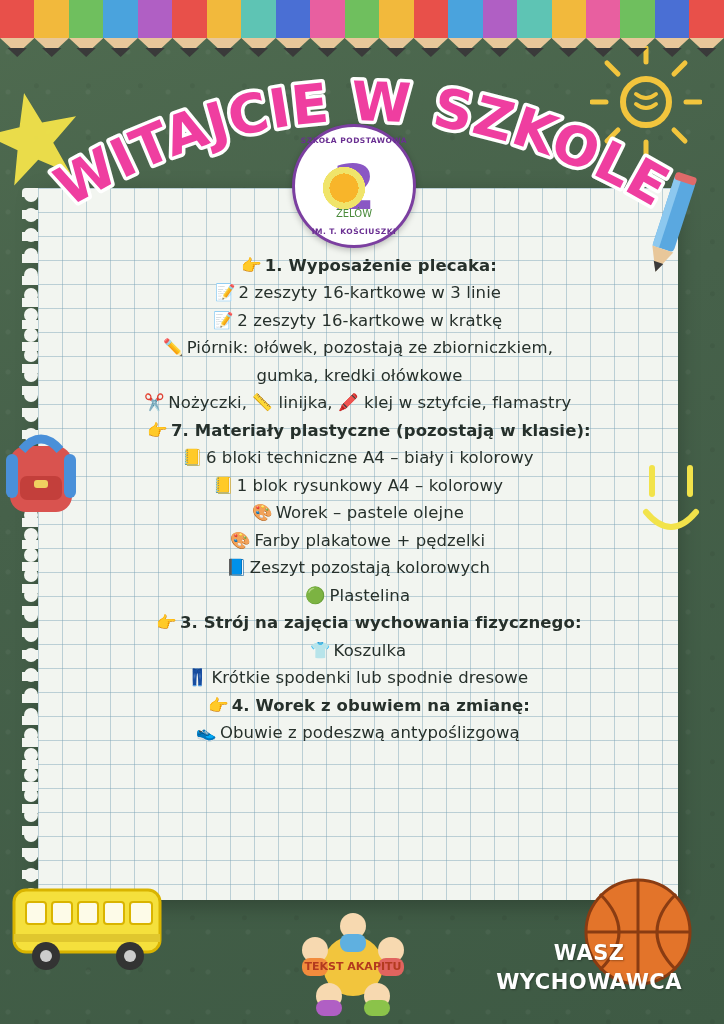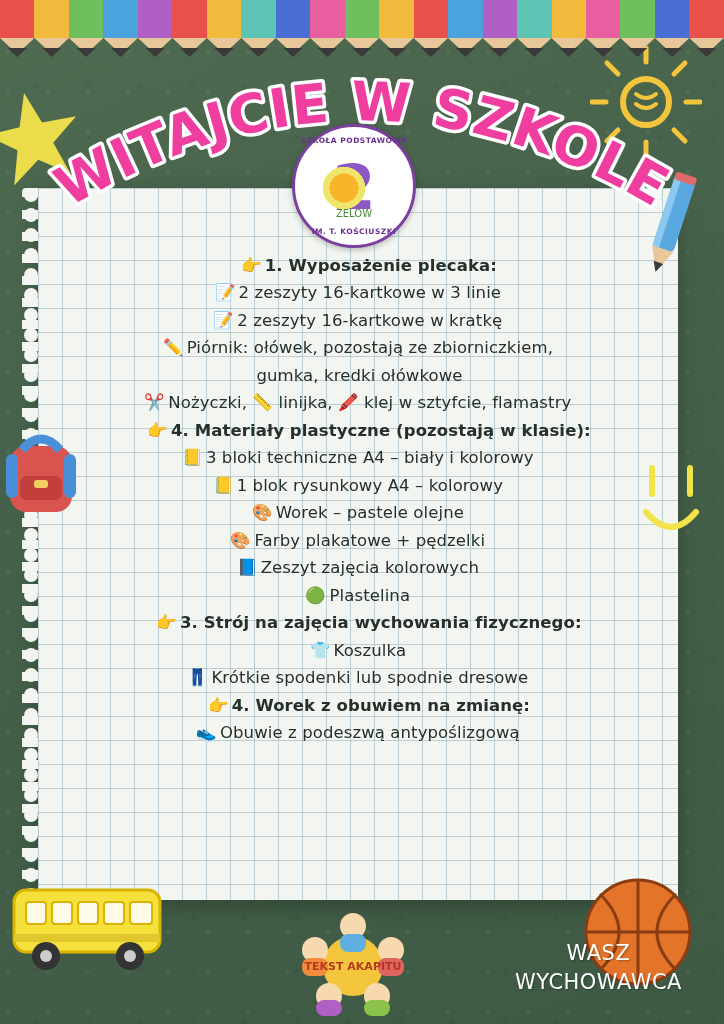--- a/index.html
+++ b/index.html
@@ -140,21 +140,21 @@
   .backpack { left: 0px; top: 420px; width: 82px; height: 104px; }
   .smiley { right: 18px; top: 460px; width: 70px; height: 88px; }
   .blue-pencil { right: 20px; top: 170px; width: 70px; height: 120px; }
   .bus { left: 6px; top: 868px; width: 168px; height: 116px; }
   .ball { right: 28px; bottom: 34px; width: 116px; height: 116px; }
   .kids { left: 282px; bottom: 8px; width: 142px; height: 108px; }
   
   .footer {
     position: absolute; right: 42px; bottom: 28px;
     z-index: 9; text-align: center;
-    color: #ffffff; font-weight: normal;
+    color: #ffffff; font-weight: bold;
     font-size: 21px; line-height: 1.35;
     letter-spacing: .5px;
     text-shadow: 1px 1px 2px rgba(0,0,0,.3);
   }
 </style>
 </head>
 <body>
 
 <div class="poster">
 
@@ -412,26 +412,26 @@
     <div class="ring-bottom">IM. T. KOŚCIUSZKI</div>
   </div>
 
   <div class="list" id="listRoot">
       <div class="line heading"><span class="emo">👉</span><span>1. Wyposażenie plecaka:</span></div>
       <div class="line"><span class="emo">📝</span><span>2 zeszyty 16-kartkowe w 3 linie</span></div>
       <div class="line"><span class="emo">📝</span><span>2 zeszyty 16-kartkowe w kratkę</span></div>
       <div class="line"><span class="emo">✏️</span><span>Piórnik: ołówek, pozostają ze zbiorniczkiem,</span></div>
       <div class="line"><span class="emo"></span><span>gumka, kredki ołówkowe</span></div>
       <div class="line"><span class="emo">✂️</span><span>Nożyczki, 📏 linijka, 🖍️ klej w sztyfcie, flamastry</span></div>
-      <div class="line heading"><span class="emo">👉</span><span>4. Materiały plastyczne (pozostają w klasie):</span></div>
-      <div class="line"><span class="emo">📒</span><span>3 bloki techniczne A4 – biały i kolorowy</span></div>
+      <div class="line heading"><span class="emo">👉</span><span>7. Materiały plastyczne (pozostają w klasie):</span></div>
+      <div class="line"><span class="emo">📒</span><span>6 bloki techniczne A4 – biały i kolorowy</span></div>
       <div class="line"><span class="emo">📒</span><span>1 blok rysunkowy A4 – kolorowy</span></div>
       <div class="line"><span class="emo">🎨</span><span>Worek – pastele olejne</span></div>
       <div class="line"><span class="emo">🎨</span><span>Farby plakatowe + pędzelki</span></div>
-      <div class="line"><span class="emo">📘</span><span>Zeszyt zajęcia kolorowych</span></div>
+      <div class="line"><span class="emo">📘</span><span>Zeszyt pozostają kolorowych</span></div>
       <div class="line"><span class="emo">🟢</span><span>Plastelina</span></div>
       <div class="line heading"><span class="emo">👉</span><span>3. Strój na zajęcia wychowania fizycznego:</span></div>
       <div class="line"><span class="emo">👕</span><span>Koszulka</span></div>
       <div class="line"><span class="emo">👖</span><span>Krótkie spodenki lub spodnie dresowe</span></div>
       <div class="line heading"><span class="emo">👉</span><span>4. Worek z obuwiem na zmianę:</span></div>
       <div class="line"><span class="emo">👟</span><span>Obuwie z podeszwą antypoślizgową</span></div>
     </div>
 
   <div class="footer">
     <div>WASZ</div>

